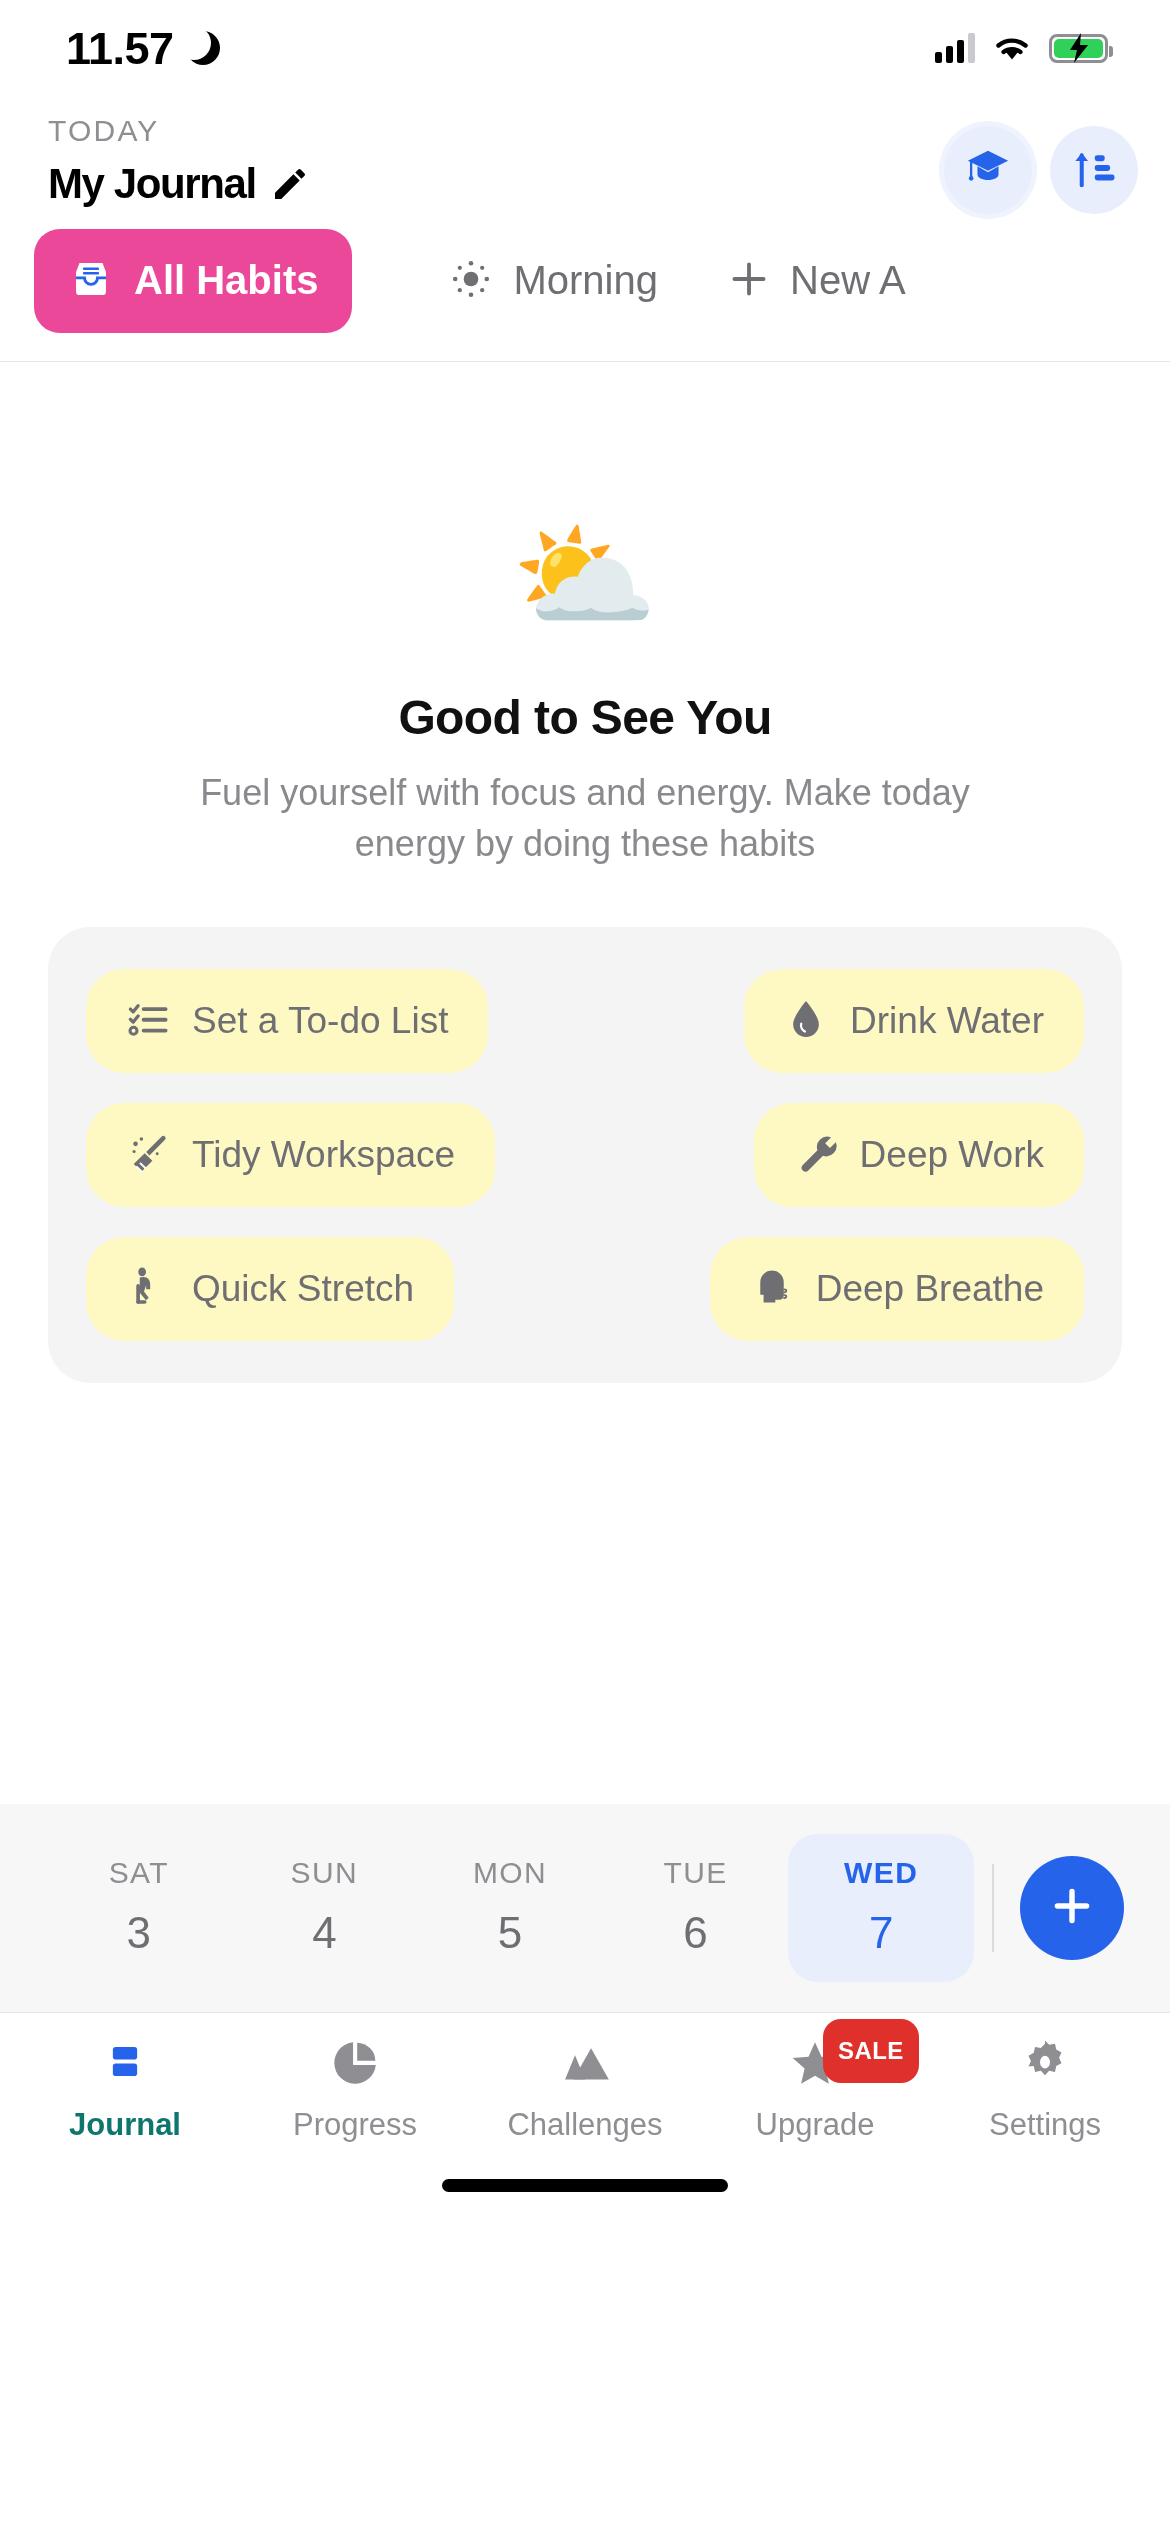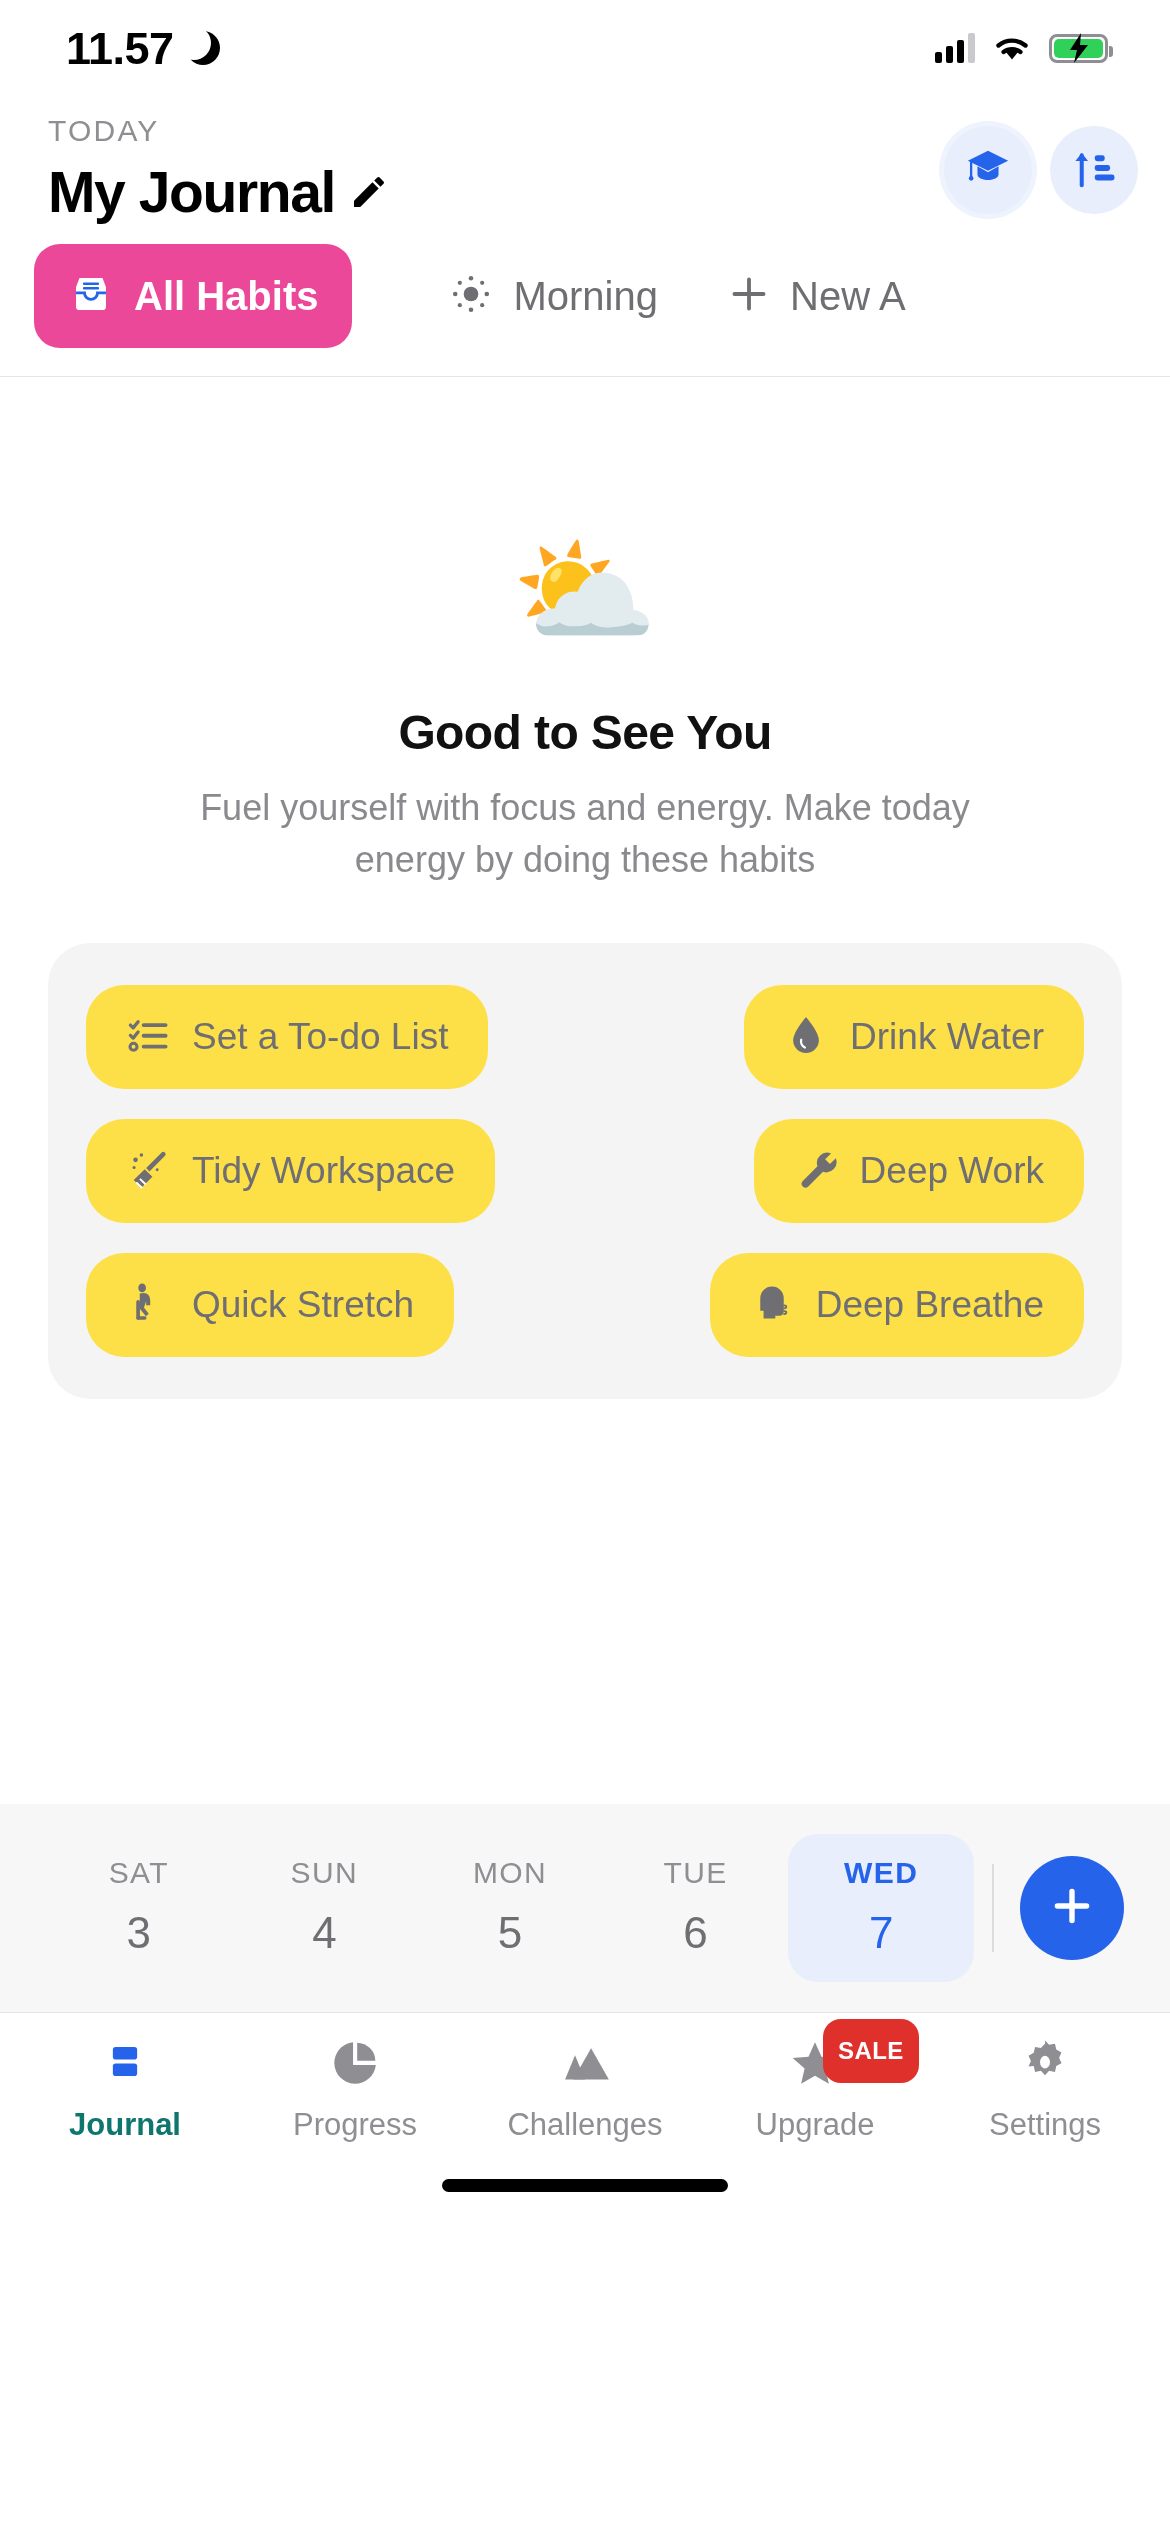--- a/index.html
+++ b/index.html
@@ -30,21 +30,21 @@
   .wifi { width:40px; height:30px; position:relative; }
   .battery { width:59px; height:29px; border:3px solid #8e8e93; border-radius:8px; position:relative; padding:2px; }
   .battery::after { content:""; position:absolute; right:-8px; top:9px; width:4px; height:11px; background:#8e8e93; border-radius:0 3px 3px 0;}
   .battery .fill { position:absolute; left:2px; top:2px; bottom:2px; width:calc(100% - 4px); background:#30d158; border-radius:5px; }
   .bolt { position:absolute; left:50%; top:50%; transform:translate(-50%,-50%); z-index:2; }
 
   
   .header { padding:18px 48px 0 48px; position:relative; flex:0 0 auto; }
   .today-label { font-size:30px; letter-spacing:2.2px; color:#8e8e93; font-weight:500; }
   .title-row { display:flex; align-items:center; gap:14px; margin-top:14px; }
-  .title { font-size:57px; font-weight:700; color:#000; letter-spacing:-1.4px; line-height:1.06; }
+  .title { font-size:42px; font-weight:700; color:#000; letter-spacing:-1.4px; line-height:1.06; }
   .pencil { width:40px; height:40px; }
   .header-actions { position:absolute; right:32px; top:30px; display:flex; gap:18px; }
   .circ-btn { width:88px; height:88px; border-radius:50%; background:#e8eefc; display:flex; align-items:center; justify-content:center; }
   .circ-btn.ring { box-shadow:0 0 0 5px #eef3fd; }
 
   
   .tabs { display:flex; align-items:center; gap:0; padding:22px 0 28px 34px; overflow:hidden; flex:0 0 auto; }
   .tab { display:flex; align-items:center; gap:20px; padding:0 34px; height:104px; border-radius:26px; flex:0 0 auto; }
   .tab .tab-label { font-size:40px; color:#6e6e73; font-weight:400; white-space:nowrap; }
   .tab.active { background:#ec4899; margin-right:63px; }
@@ -54,21 +54,21 @@
 
   
   .content { flex:1 1 auto; display:flex; flex-direction:column; align-items:center; justify-content:flex-start; padding-top:155px; }
   .emoji { font-size:118px; line-height:1; }
   .es-title { font-size:48px; font-weight:700; color:#111; margin-top:55px; letter-spacing:-0.6px; }
   .es-sub { font-size:36px; color:#8a8a8e; text-align:center; line-height:1.42; margin-top:22px; width:840px; }
 
   .suggest-card { margin-top:58px; width:1074px; background:#f4f4f5; border-radius:42px; padding:42px 38px; }
   .chip-row { display:flex; justify-content:space-between; margin-bottom:30px; }
   .chip-row:last-child { margin-bottom:0; }
-  .chip { background:#fde047; border-radius:38px; height:104px; display:flex; align-items:center; gap:22px; padding:0 40px; }
+  .chip { background:#fef9c3; border-radius:38px; height:104px; display:flex; align-items:center; gap:22px; padding:0 40px; }
   .chip .chip-label { font-size:37px; color:#6e6e73; white-space:nowrap; }
 
   
   .datebar { background:#f7f7f8; flex:0 0 auto; display:flex; align-items:center; padding:30px 46px 30px 46px; gap:0; }
   .dates { display:flex; flex:1 1 auto; align-items:center; }
   .dcell { flex:1 1 0; display:flex; flex-direction:column; align-items:center; justify-content:center; padding:22px 0 24px; border-radius:30px; }
   .dcell .dow { font-size:30px; letter-spacing:1.4px; color:#8e8e93; font-weight:500; }
   .dcell .dnum { font-size:44px; color:#6e6e73; margin-top:18px; font-weight:400; }
   .dcell.sel { background:#e8eefc; }
   .dcell.sel .dow { color:#2563eb; font-weight:600; }

